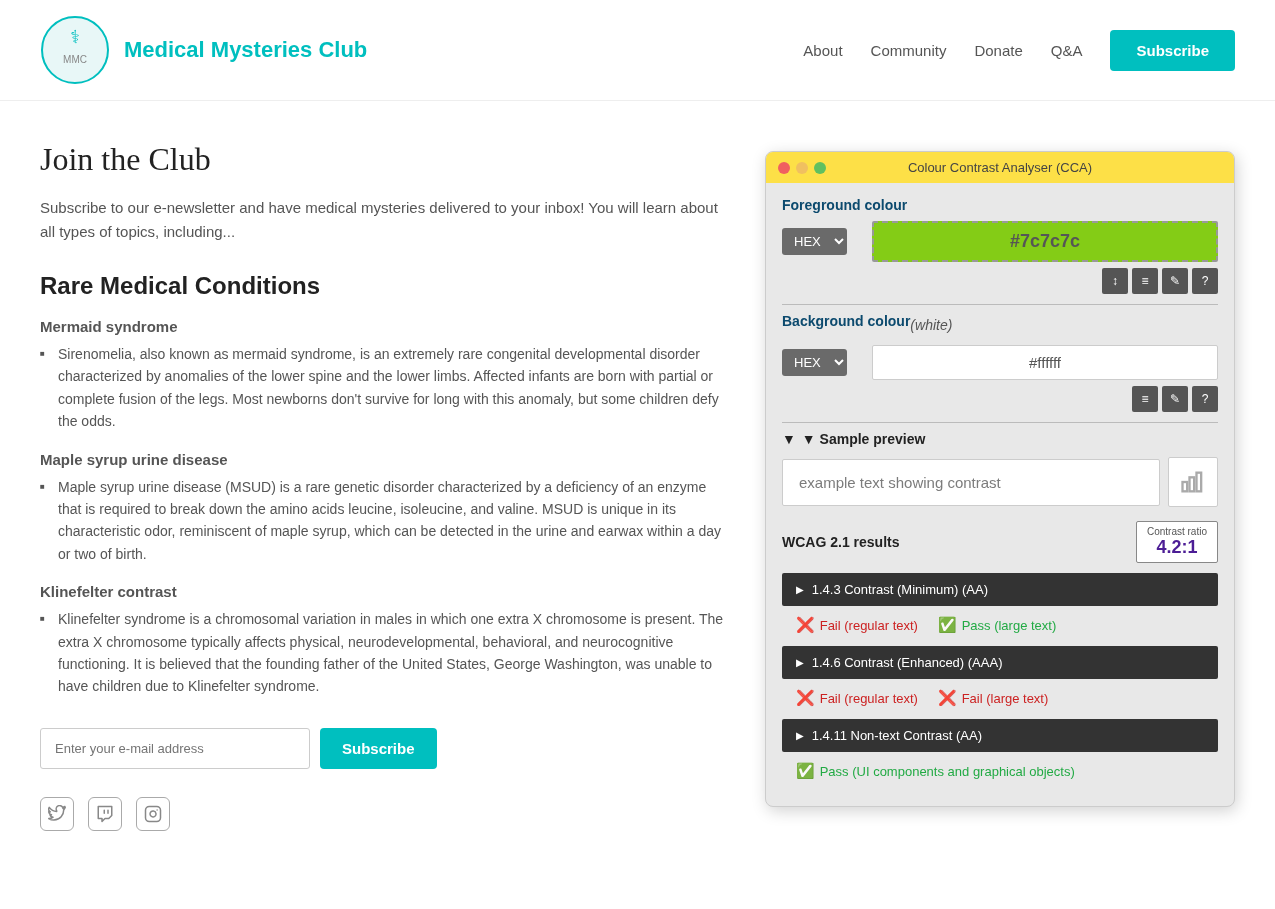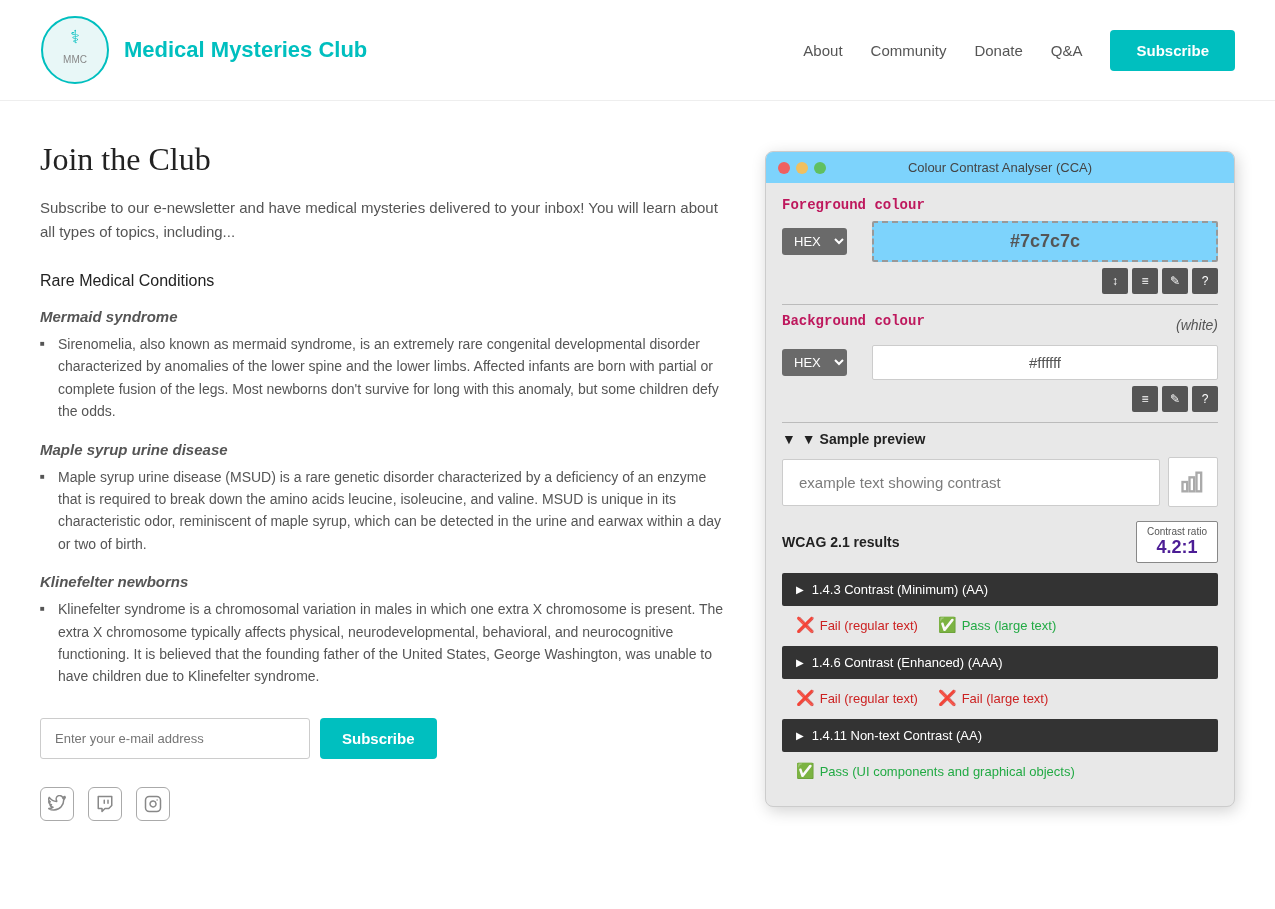--- a/index.html
+++ b/index.html
@@ -12,57 +12,57 @@
     .logo-title { color: #00bfbf; font-size: 22px; font-weight: bold; }
     .nav { display: flex; align-items: center; gap: 28px; margin-left: 10px; }
     .nav-link { text-decoration: none; color: #555; font-size: 15px; }
     .subscribe-btn { background: #00bfbf; color: #fff; border: none; padding: 12px 26px; font-size: 15px; border-radius: 4px; cursor: pointer; font-weight: bold; }
 
     
     .main { display: flex; padding: 40px 40px 20px 40px; gap: 40px; }
     .content { flex: 1; max-width: 700px; }
     .page-title { font-size: 32px; font-weight: normal; margin-bottom: 18px; color: #222; font-family: 'Georgia', serif; }
     .intro-text { color: #555; line-height: 1.6; margin-bottom: 28px; }
-    .section-heading { font-size: 16px; font-weight: normal; margin-bottom: 18px; color: #222; }
-    .condition-heading { font-size: 15px; font-weight: bold; color: #555; margin-bottom: 8px; margin-top: 18px; font-style: italic; }
+    .section-heading { font-size: 24px; font-weight: bold; margin-bottom: 18px; color: #222; }
+    .condition-heading { font-size: 15px; font-weight: bold; color: #555; margin-bottom: 8px; margin-top: 18px; }
     .condition-list { list-style: none; padding: 0; }
     .condition-list li { padding-left: 18px; position: relative; color: #555; line-height: 1.6; margin-bottom: 12px; font-size: 14px; }
     .condition-list li::before { content: '■'; position: absolute; left: 0; font-size: 8px; top: 5px; color: #555; }
 
     
     .subscribe-area { display: flex; gap: 10px; margin-top: 30px; margin-bottom: 28px; }
     .email-input { flex: 1; max-width: 270px; border: 1px solid #ccc; padding: 12px 14px; font-size: 13px; color: #999; border-radius: 3px; }
     .subscribe-btn2 { background: #00bfbf; color: #fff; border: none; padding: 12px 22px; font-size: 15px; border-radius: 4px; cursor: pointer; font-weight: bold; }
 
     
     .social-icons { display: flex; gap: 14px; margin-top: 8px; }
     .social-icon { width: 34px; height: 34px; border: 1.5px solid #aaa; border-radius: 6px; display: flex; align-items: center; justify-content: center; color: #888; font-size: 14px; cursor: pointer; }
 
     
     .cca-panel { width: 470px; flex-shrink: 0; background: #e8e8e8; border-radius: 8px; overflow: hidden; border: 1px solid #ccc; box-shadow: 2px 4px 16px rgba(0,0,0,0.18); align-self: flex-start; margin-top: 10px; }
-    .cca-titlebar { background: #7dd3fc; display: flex; align-items: center; justify-content: center; padding: 8px 12px; position: relative; }
+    .cca-titlebar { background: #fde047; display: flex; align-items: center; justify-content: center; padding: 8px 12px; position: relative; }
     .cca-dots { display: flex; gap: 6px; position: absolute; left: 12px; }
     .cca-dot { width: 12px; height: 12px; border-radius: 50%; }
     .dot-red { background: #f06060; }
     .dot-yellow { background: #f0c060; }
     .dot-green { background: #60c060; }
     .cca-title-text { font-size: 13px; color: #444; font-weight: normal; }
 
     .cca-body { padding: 14px 16px; }
 
-    .cca-section-label { font-size: 14px; font-weight: bold; color: #be185d; margin-bottom: 8px; font-family: Liberation Mono, monospace; }
+    .cca-section-label { font-size: 14px; font-weight: bold; color: #0c4a6e; margin-bottom: 8px; }
     .cca-row { display: flex; align-items: center; gap: 25px; margin-bottom: 6px; }
     .cca-select { background: #6a6a6a; color: #fff; border: none; padding: 5px 8px; font-size: 13px; border-radius: 3px; cursor: pointer; }
-    .cca-hex-input { flex: 1; background: #7dd3fc; border: 2px dashed #999; padding: 8px 10px; font-size: 18px; color: #555; text-align: center; font-weight: bold; border-radius: 2px; }
+    .cca-hex-input { flex: 1; background: #84cc16; border: 2px dashed #999; padding: 8px 10px; font-size: 18px; color: #555; text-align: center; font-weight: bold; border-radius: 2px; }
     .cca-hex-input-bg { flex: 1; background: #fff; border: 1px solid #ccc; padding: 8px 10px; font-size: 15px; color: #555; text-align: center; border-radius: 2px; }
     .cca-icons-row { display: flex; justify-content: flex-end; gap: 4px; margin-bottom: 10px; }
     .cca-icon-btn { background: #ccc; border: none; width: 26px; height: 26px; display: flex; align-items: center; justify-content: center; cursor: pointer; font-size: 12px; border-radius: 2px; color: #333; }
     .cca-icon-btn-dark { background: #555; color: #fff; }
 
-    .bg-label-row { display: flex; justify-content: space-between; align-items: center; margin-bottom: 8px; }
+    .bg-label-row { display: flex; justify-content: flex-start; align-items: center; margin-bottom: 8px; }
     .bg-label-white { font-style: italic; color: #555; font-size: 14px; }
 
     .divider { border: none; border-top: 1px solid #bbb; margin: 8px 0; }
 
     .sample-preview-label { font-size: 14px; font-weight: bold; color: #222; margin-bottom: 10px; display: flex; align-items: center; gap: 6px; }
     .sample-preview-row { display: flex; align-items: center; gap: 8px; margin-bottom: 14px; }
     .sample-text-box { flex: 1; border: 1px solid #ccc; background: #fff; padding: 14px 16px; font-size: 15px; color: #7c7c7c; border-radius: 2px; }
     .chart-icon-box { width: 50px; height: 50px; border: 1px solid #ccc; background: #fff; display: flex; align-items: center; justify-content: center; border-radius: 2px; color: #aaa; font-size: 22px; }
 
     .wcag-header-row { display: flex; justify-content: space-between; align-items: center; margin-bottom: 10px; }
@@ -116,21 +116,21 @@
     </div>
 
     <div>
       <p class="condition-heading">Maple syrup urine disease</p>
       <ul class="condition-list">
         <li>Maple syrup urine disease (MSUD) is a rare genetic disorder characterized by a deficiency of an enzyme that is required to break down the amino acids leucine, isoleucine, and valine. MSUD is unique in its characteristic odor, reminiscent of maple syrup, which can be detected in the urine and earwax within a day or two of birth.</li>
       </ul>
     </div>
 
     <div>
-      <p class="condition-heading">Klinefelter newborns</p>
+      <p class="condition-heading">Klinefelter contrast</p>
       <ul class="condition-list">
         <li>Klinefelter syndrome is a chromosomal variation in males in which one extra X chromosome is present. The extra X chromosome typically affects physical, neurodevelopmental, behavioral, and neurocognitive functioning. It is believed that the founding father of the United States, George Washington, was unable to have children due to Klinefelter syndrome.</li>
       </ul>
     </div>
 
     <div class="subscribe-area">
       <input class="email-input" type="email" placeholder="Enter your e-mail address" style="">
       <button class="subscribe-btn2">Subscribe</button>
     </div>
 

